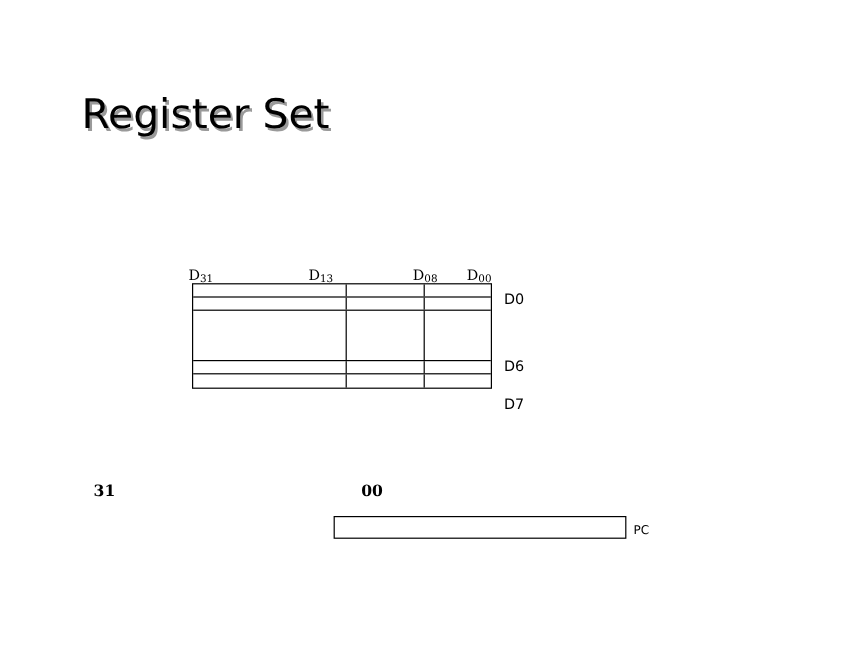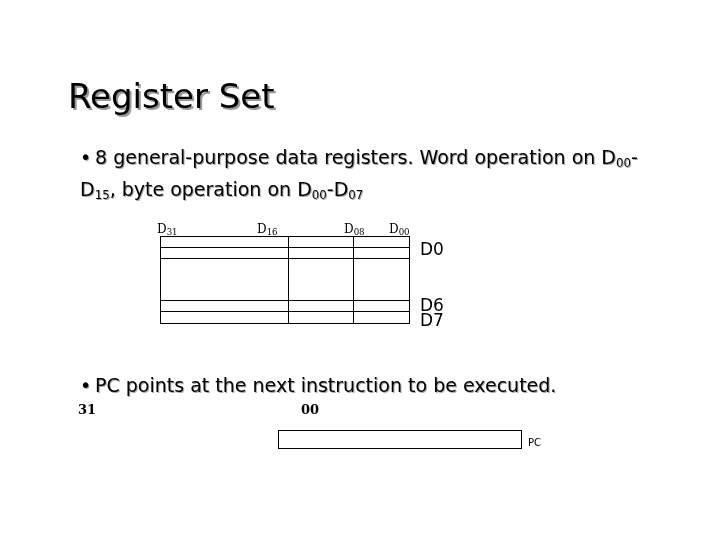--- a/index.html
+++ b/index.html
@@ -106,21 +106,21 @@
     bottom: 0;
     width: 0;
     border-left: 1px solid #000000;
   }
   .v1 { left: 127px; }
   .v2 { left: 192px; }
 
   .row-label {
     position: absolute;
     font-family: "DejaVu Sans", sans-serif;
-    font-size: 17px;
+    font-size: 12px;
     line-height: 15px;
     color: #000000;
     white-space: nowrap;
   }
 
   
   .pc-bit-label {
     position: absolute;
     font-family: "DejaVu Serif", serif;
     font-weight: bold;
@@ -148,29 +148,26 @@
     color: #000000;
   }
 </style>
 </head>
 <body>
 
 <div id="slide">
 
   <div class="slide-title">Register Set</div>
 
-  <div class="bullet-block" id="bullet-1">
-    <span class="bullet-mark">•</span><span class="bullet-text"><span>8 general-purpose data registers. Word operation on D</span><span class="sub">00</span><span>-D</span><span class="sub">15</span><span>, byte operation on D</span><span class="sub">00</span><span>-D</span><span class="sub">07</span></span>
-  </div>
 
   <div id="register-diagram">
 
     <div class="col-header" style="left:157px; top:222px;"><span>D</span><span class="sub">31</span></div>
 
-    <div class="col-header" style="left:257px; top:222px;"><span>D</span><span class="sub">16</span></div>
+    <div class="col-header" style="left:257px; top:222px;"><span>D</span><span class="sub">13</span></div>
 
     <div class="col-header" style="left:322px; top:222px;margin-left:22px;"><span>D</span><span class="sub">08</span></div>
 
     <div class="col-header" style="left:389px; top:222px;"><span>D</span><span class="sub">00</span></div>
 
     <div id="reg-table">
       <div class="reg-row r-thin">
         <div class="vline v1"></div>
         <div class="vline v2"></div>
       </div>
@@ -187,26 +184,23 @@
         <div class="vline v2"></div>
       </div>
       <div class="reg-row r-thin">
         <div class="vline v1"></div>
         <div class="vline v2"></div>
       </div>
     </div>
 
     <div class="row-label" style="left:420px; top:242px;">D0</div>
     <div class="row-label" style="left:420px; top:298px;text-align:center;">D6</div>
-    <div class="row-label" style="left:420px; top:313px;">D7</div>
+    <div class="row-label" style="left:420px; top:330px;">D7</div>
   </div>
 
-  <div class="bullet-block" id="bullet-2">
-    <span class="bullet-mark">•</span><span class="bullet-text">PC points at the next instruction to be executed.</span>
-  </div>
 
   <div>
     <div class="pc-bit-label" style="left:78px; top:402px;">31</div>
     <div class="pc-bit-label" style="left:301px; top:402px;">00</div>
     <div id="pc-box"></div>
     <div id="pc-label">PC</div>
   </div>
 
 </div>
 

